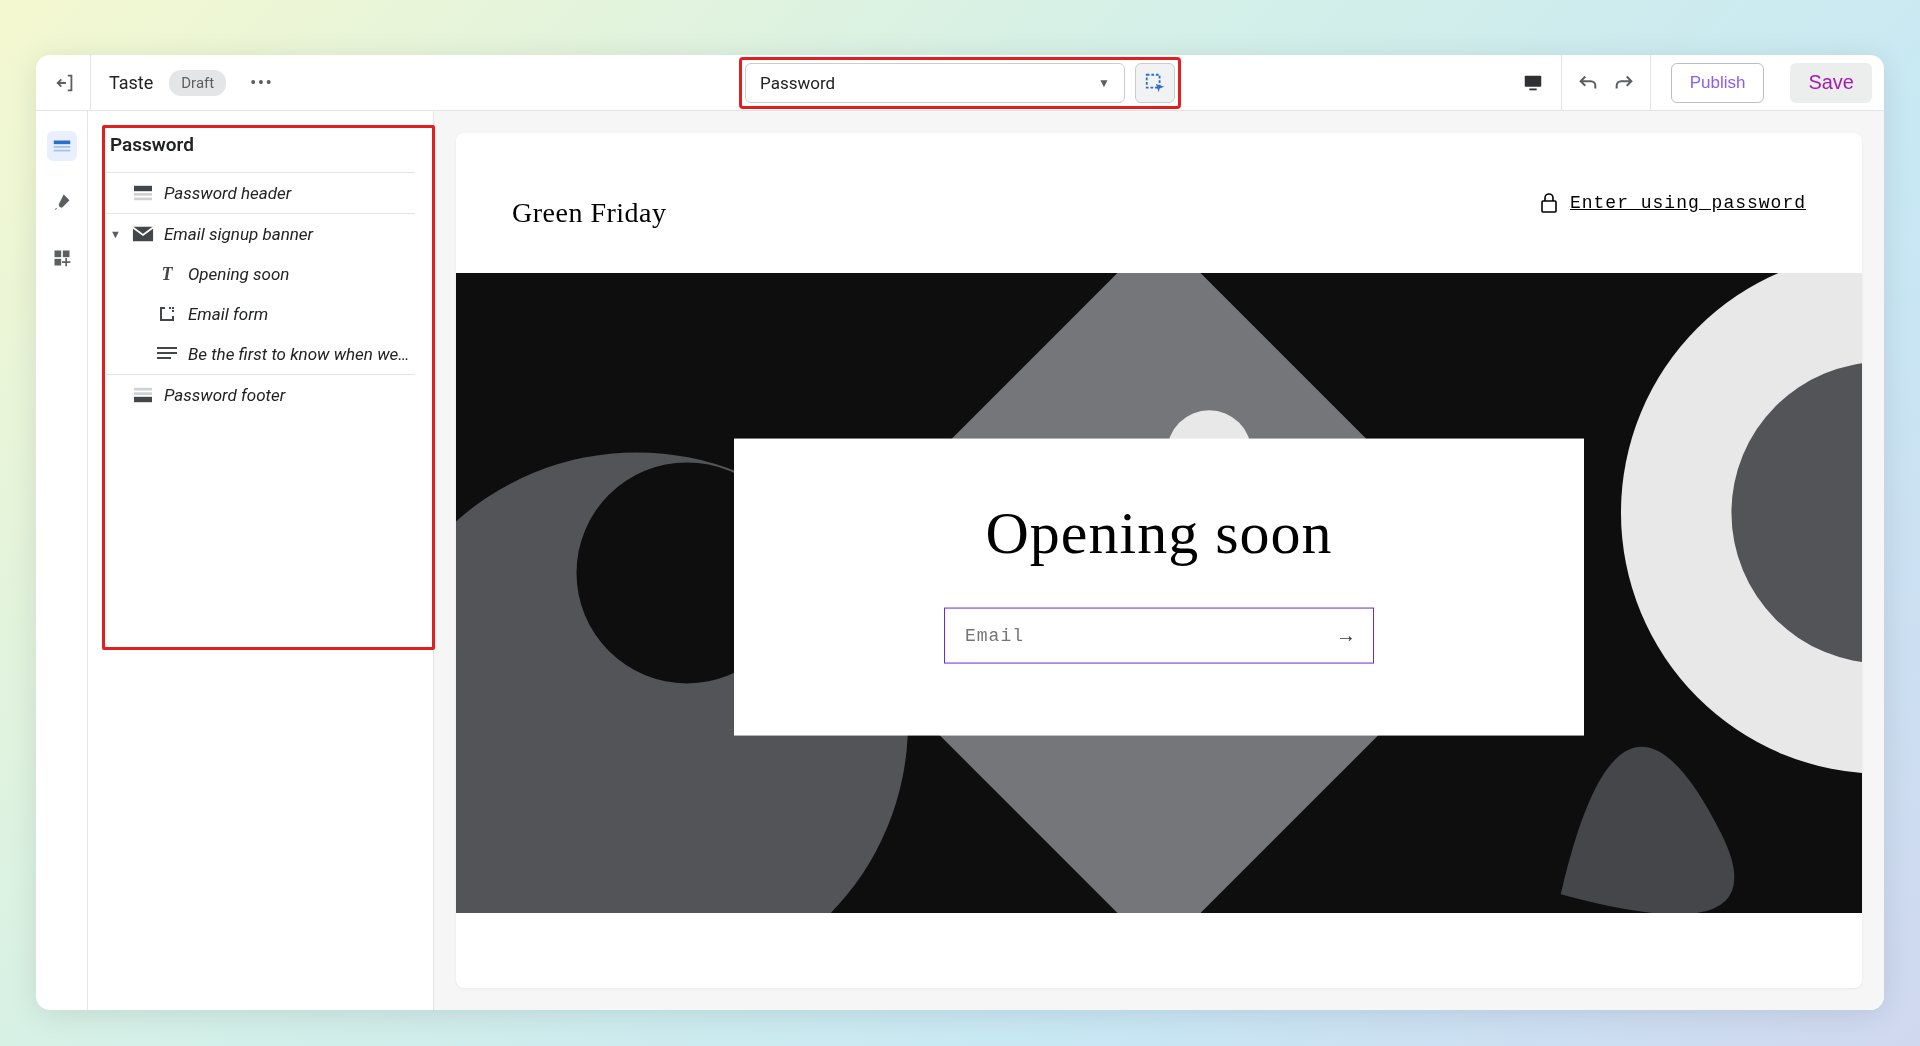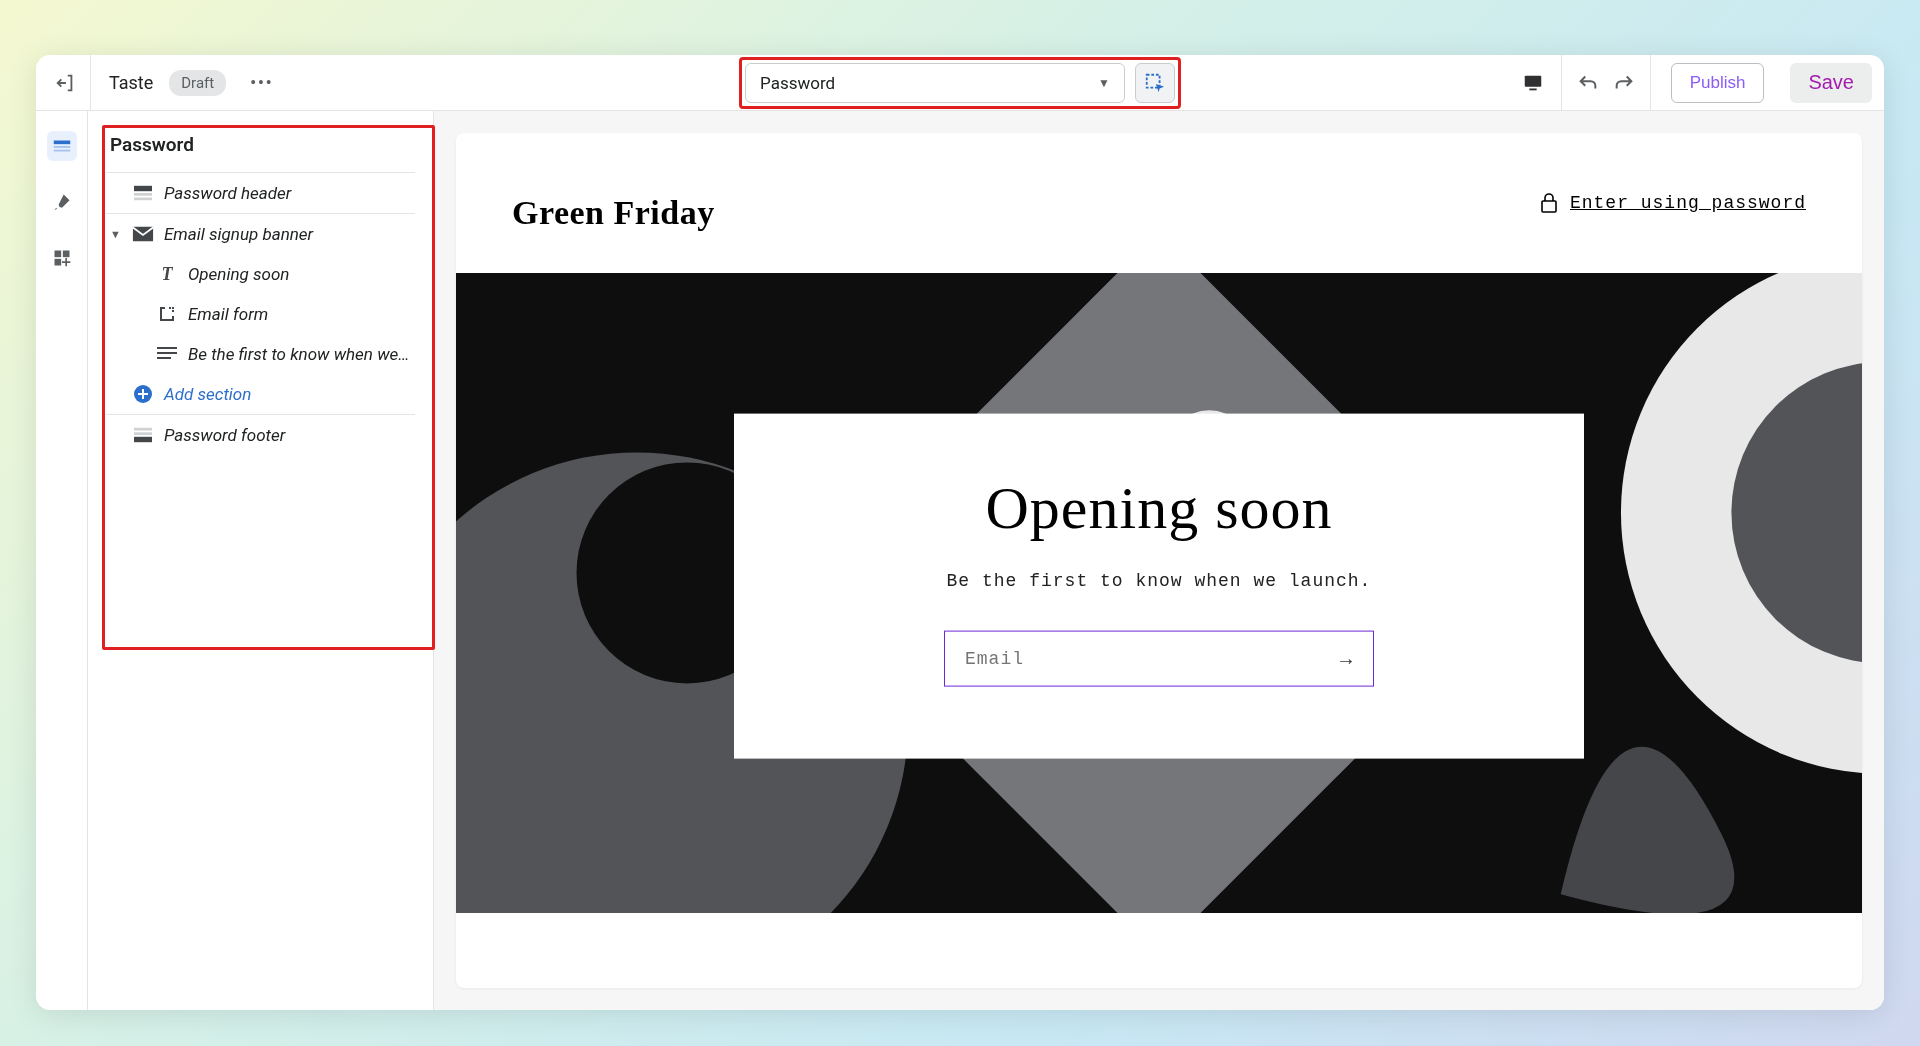--- a/index.html
+++ b/index.html
@@ -57,21 +57,21 @@
 .sb-icon { width:22px; height:20px; display:flex; align-items:center; justify-content:center; color:#44474a;}
 .sb-row.disabled { color:#9ca0a5;}
 .sb-row.link { color:#2c6ecb;}
 .sb-row.link .sb-icon { color:#2c6ecb;}
 .sb-sep { height:1px; background:#e4e4e6; margin:0 18px;}
 .sb-row .truncate { white-space:nowrap; overflow:hidden; text-overflow:ellipsis; max-width:230px;}
 
 .canvas-area { flex:1; background:#f6f6f7; padding:22px; overflow:auto;}
 .preview-frame { background:#fff; border-radius:8px; width:100%; min-height:100%; box-shadow: 0 1px 3px rgba(0,0,0,0.06); overflow:hidden; display:flex; flex-direction:column;}
 .site-header { height:140px; display:flex; align-items:center; justify-content:space-between; padding:0 56px;}
-.site-title { font-size:34px; font-weight:700; letter-spacing:0.5px; font-family: Georgia, "Times New Roman", serif; margin-top: 20px;}
+.site-title { font-size:28px; font-weight:400; letter-spacing:0.5px; font-family: Georgia, "Times New Roman", serif; margin-top: 20px;}
 .pw-link-wrap { display:flex; align-items:center; gap:12px; font-family: "Courier New", monospace; font-size:18px; cursor:pointer;}
 .pw-link { text-decoration: underline; letter-spacing:1px;}
 
 .banner { height:640px; position:relative; background:#111; overflow:hidden;}
 .banner svg.bg { position:absolute; inset:0; width:100%; height:100%;}
 .card { position:absolute; left:50%; top:50%; transform:translate(-50%,-52%); background:#fff; width:850px; padding:60px 40px 72px; text-align:center;}
 .card-h { font-size:60px; font-family: Georgia, "Times New Roman", serif; letter-spacing:1px;}
 .card-p { font-family:"Courier New",monospace; font-size:18px; letter-spacing:1px; margin-top:28px; color:#222;}
 .email-row { margin:40px auto 0; width:430px; height:56px; border:1px solid #6d28d9; display:flex; align-items:center; padding:0 20px; font-family:"Courier New",monospace; font-size:18px; letter-spacing:1px; color:#555;}
 .email-row input { border:none; outline:none; flex:1; font:inherit; letter-spacing:inherit; color:#333; background:transparent;}
@@ -203,29 +203,20 @@
         <span class="sb-icon">
           <svg width="20" height="16" viewBox="0 0 20 16">
               <rect y="1" width="20" height="2" fill="currentColor"></rect>
               <rect y="6" width="20" height="2" fill="currentColor"></rect>
               <rect y="11" width="14" height="2" fill="currentColor"></rect>
             </svg>
         </span>
         <span class="truncate">Be the first to know when we…</span>
       </div>
 
-      <div class="sb-row link" style="padding-left:44px;">
-        <span class="sb-icon">
-          <svg width="20" height="20" viewBox="0 0 20 20">
-              <circle cx="10" cy="10" r="9" fill="#2c6ecb"></circle>
-              <path d="M10 5v10M5 10h10" stroke="#fff" stroke-width="2"></path>
-            </svg>
-        </span>
-        <span>Add section</span>
-      </div>
       <div class="sb-sep"></div>
 
       <div class="sb-row">
         <span class="sb-icon">
           <svg width="22" height="18" viewBox="0 0 24 20">
               <rect x="2" y="2" width="20" height="3" fill="currentColor" opacity=".25"></rect>
               <rect x="2" y="7" width="20" height="3" fill="currentColor" opacity=".25"></rect>
               <rect x="2" y="12" width="20" height="6" fill="currentColor"></rect>
             </svg>
         </span>
@@ -255,21 +246,20 @@
             <circle cx="230" cy="300" r="110" fill="#0e0e0e"></circle>
             <polygon points="700,-40 1060,320 700,680 340,320" fill="#74767a"></polygon>
             <circle cx="750" cy="180" r="42" fill="#e8e8e8"></circle>
             <circle cx="1420" cy="240" r="260" fill="#e8e8e8"></circle>
             <circle cx="1420" cy="240" r="150" fill="#525458"></circle>
             <path d="M1100 620 q60 -260 160 -60 q60 120 -160 60z" fill="#44464a"></path>
           </svg>
 
           <div class="card">
             <div class="card-h">Opening soon</div>
-            <div class="card-p">Be the first to know when we launch.</div>
             <div class="email-row">
               <input type="text" placeholder="Email" style="">
               <span class="arrow">→</span>
             </div>
           </div>
         </div>
 
       </div>
     </div>
 

